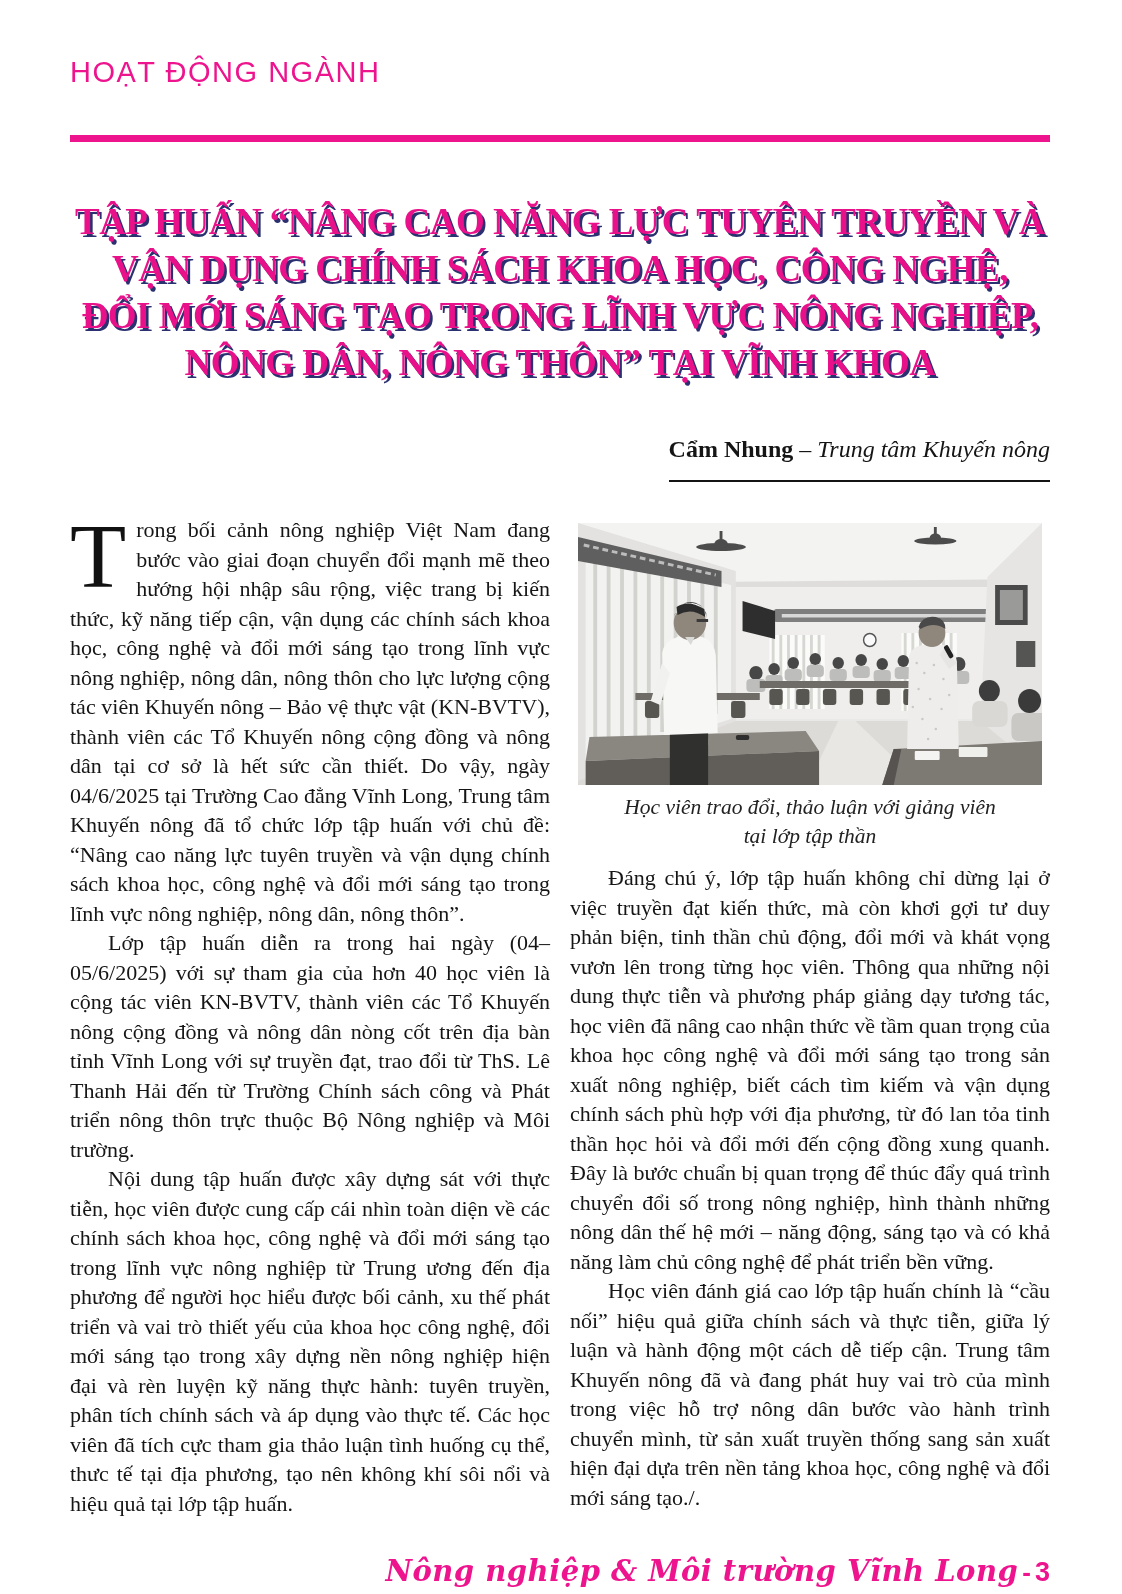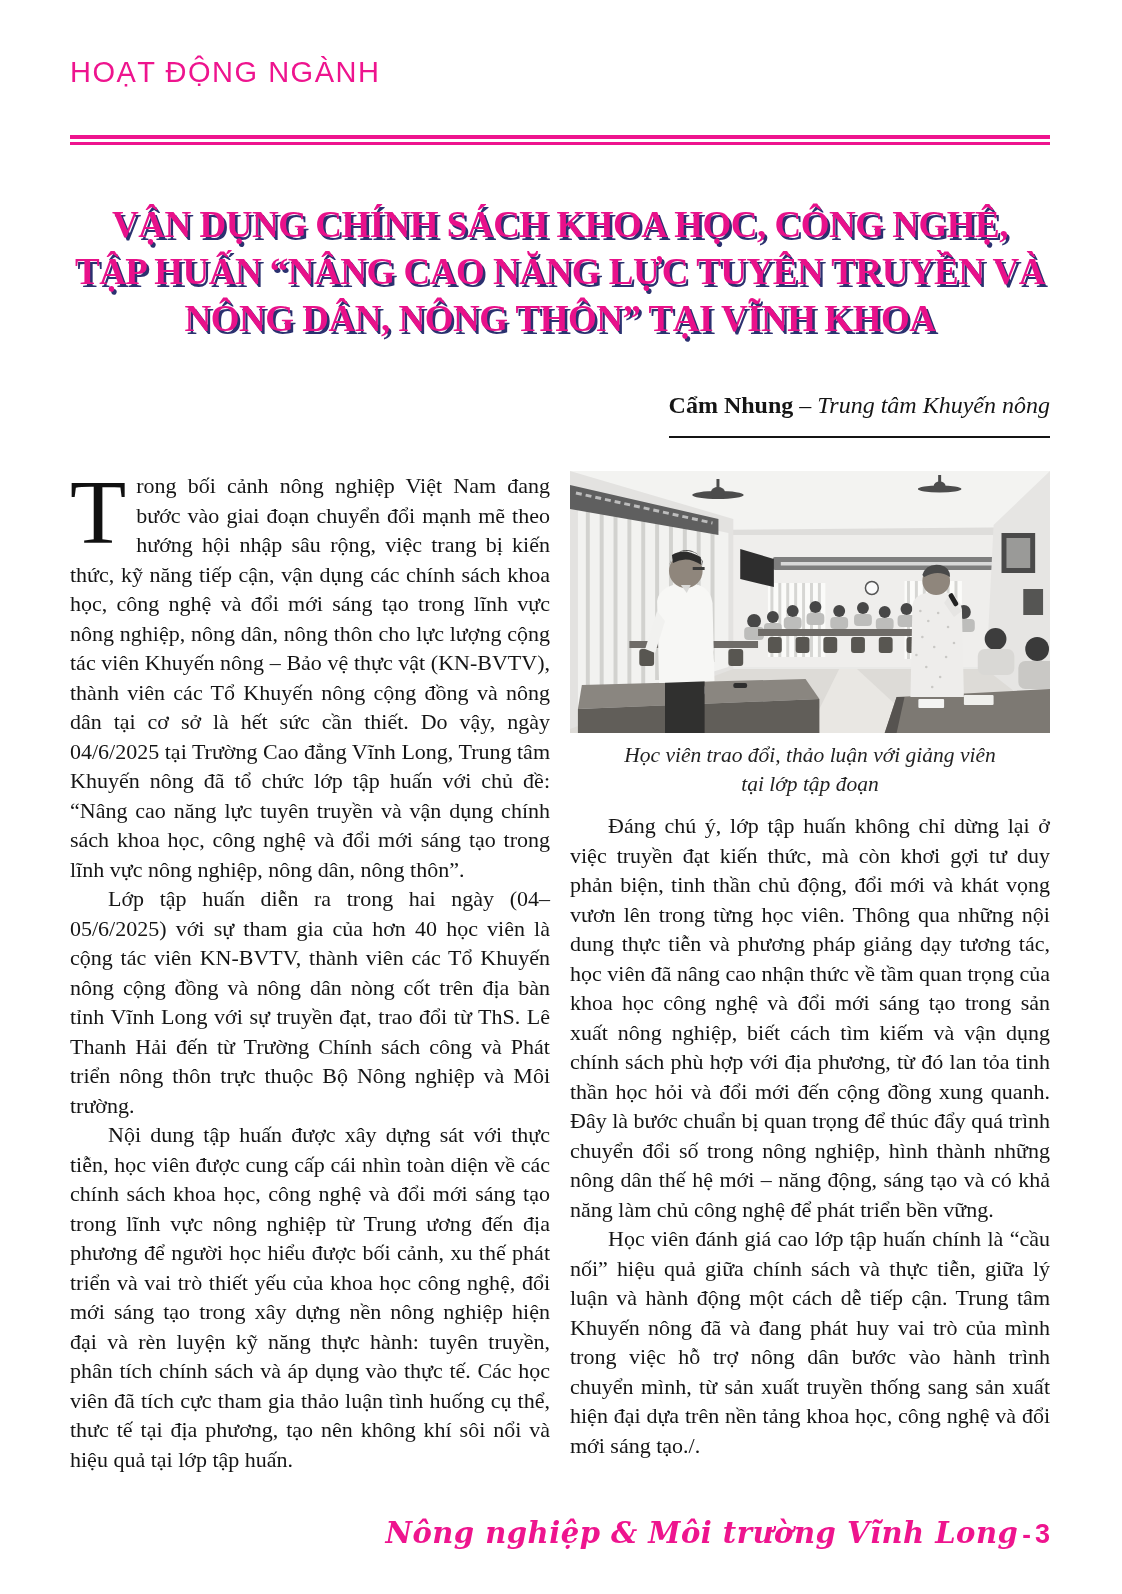--- a/index.html
+++ b/index.html
@@ -80,39 +80,40 @@
 </style>
 </head>
 <body>
 
 <div class="page">
 
   <div class="section-label">HOẠT ĐỘNG NGÀNH</div>
   <div class="double-rule"></div>
 
   <h1 class="title">
+    <span>TẬP HUẤN “NÂNG CAO NĂNG LỰC TUYÊN TRUYỀN VÀ</span>
     <span>VẬN DỤNG CHÍNH SÁCH KHOA HỌC, CÔNG NGHỆ,</span>
-    <span>TẬP HUẤN “NÂNG CAO NĂNG LỰC TUYÊN TRUYỀN VÀ</span>
+    <span>ĐỔI MỚI SÁNG TẠO TRONG LĨNH VỰC NÔNG NGHIỆP,</span>
     <span>NÔNG DÂN, NÔNG THÔN” TẠI VĨNH KHOA</span>
   </h1>
 
   <div class="byline-row">
     <span class="byline"><b>Cẩm Nhung</b> <span>–</span> <i>Trung tâm Khuyến nông</i></span>
   </div>
 
   <div class="columns">
 
     <div class="col">
       <p class="para first"><span class="dropcap">T</span><span>rong bối cảnh nông nghiệp Việt Nam đang bước vào giai đoạn chuyển đổi mạnh mẽ theo hướng hội nhập sâu rộng, việc trang bị kiến thức, kỹ năng tiếp cận, vận dụng các chính sách khoa học, công nghệ và đổi mới sáng tạo trong lĩnh vực nông nghiệp, nông dân, nông thôn cho lực lượng cộng tác viên Khuyến nông – Bảo vệ thực vật (KN-BVTV), thành viên các Tổ Khuyến nông cộng đồng và nông dân tại cơ sở là hết sức cần thiết. Do vậy, ngày 04/6/2025 tại Trường Cao đẳng Vĩnh Long, Trung tâm Khuyến nông đã tổ chức lớp tập huấn với chủ đề: “Nâng cao năng lực tuyên truyền và vận dụng chính sách khoa học, công nghệ và đổi mới sáng tạo trong lĩnh vực nông nghiệp, nông dân, nông thôn”.</span></p>
       <p class="para">Lớp tập huấn diễn ra trong hai ngày (04–05/6/2025) với sự tham gia của hơn 40 học viên là cộng tác viên KN-BVTV, thành viên các Tổ Khuyến nông cộng đồng và nông dân nòng cốt trên địa bàn tỉnh Vĩnh Long với sự truyền đạt, trao đổi từ ThS. Lê Thanh Hải đến từ Trường Chính sách công và Phát triển nông thôn trực thuộc Bộ Nông nghiệp và Môi trường.</p>
       <p class="para">Nội dung tập huấn được xây dựng sát với thực tiễn, học viên được cung cấp cái nhìn toàn diện về các chính sách khoa học, công nghệ và đổi mới sáng tạo trong lĩnh vực nông nghiệp từ Trung ương đến địa phương để người học hiểu được bối cảnh, xu thế phát triển và vai trò thiết yếu của khoa học công nghệ, đổi mới sáng tạo trong xây dựng nền nông nghiệp hiện đại và rèn luyện kỹ năng thực hành: tuyên truyền, phân tích chính sách và áp dụng vào thực tế. Các học viên đã tích cực tham gia thảo luận tình huống cụ thể, thưc tế tại địa phương, tạo nên không khí sôi nổi và hiệu quả tại lớp tập huấn.</p>
     </div>
 
     <div class="col">
-      <figure class="figure" style="margin:0;">
+      <figure class="figure" style="margin:8px;">
         <div class="photo">
           <svg viewBox="0 0 485 262" preserveAspectRatio="none">
             <rect width="485" height="262" fill="#e9e9e7"></rect>
 
             <rect width="485" height="60" fill="#f3f3f1"></rect>
             <path d="M0,60 L485,56 L485,64 L0,72 Z" fill="#dedddb"></path>
             <g fill="#4c4c4c">
               <rect x="148" y="8" width="3" height="14"></rect>
                 <ellipse cx="149.5" cy="24" rx="26" ry="4"></ellipse>
                 <ellipse cx="149.5" cy="21" rx="7" ry="5"></ellipse>
@@ -243,21 +244,21 @@
                 <circle cx="374" cy="206" r="1.3"></circle>
                   <circle cx="388" cy="172" r="1.3"></circle>
                   <circle cx="350" cy="184" r="1.3"></circle>
                   <circle cx="366" cy="216" r="1.3"></circle>
               </g>
             </g>
           </svg>
         </div>
         <figcaption class="caption">
           <span>Học viên trao đổi, thảo luận với giảng viên</span>
-          <span>tại lớp tập đoạn</span>
+          <span>tại lớp tập thần</span>
         </figcaption>
       </figure>
       <p class="para" style="margin-top:12px;">Đáng chú ý, lớp tập huấn không chỉ dừng lại ở việc truyền đạt kiến thức, mà còn khơi gợi tư duy phản biện, tinh thần chủ động, đổi mới và khát vọng vươn lên trong từng học viên. Thông qua những nội dung thực tiễn và phương pháp giảng dạy tương tác, học viên đã nâng cao nhận thức về tầm quan trọng của khoa học công nghệ và đổi mới sáng tạo trong sản xuất nông nghiệp, biết cách tìm kiếm và vận dụng chính sách phù hợp với địa phương, từ đó lan tỏa tinh thần học hỏi và đổi mới đến cộng đồng xung quanh. Đây là bước chuẩn bị quan trọng để thúc đẩy quá trình chuyển đổi số trong nông nghiệp, hình thành những nông dân thế hệ mới – năng động, sáng tạo và có khả năng làm chủ công nghệ để phát triển bền vững.</p>
       <p class="para">Học viên đánh giá cao lớp tập huấn chính là “cầu nối” hiệu quả giữa chính sách và thực tiễn, giữa lý luận và hành động một cách dễ tiếp cận. Trung tâm Khuyến nông đã và đang phát huy vai trò của mình trong việc hỗ trợ nông dân bước vào hành trình chuyển mình, từ sản xuất truyền thống sang sản xuất hiện đại dựa trên nền tảng khoa học, công nghệ và đổi mới sáng tạo./.</p>
     </div>
 
   </div>
 
   <div class="footer">
     <span class="footer-journal">Nông nghiệp &amp; Môi trường Vĩnh Long</span>

